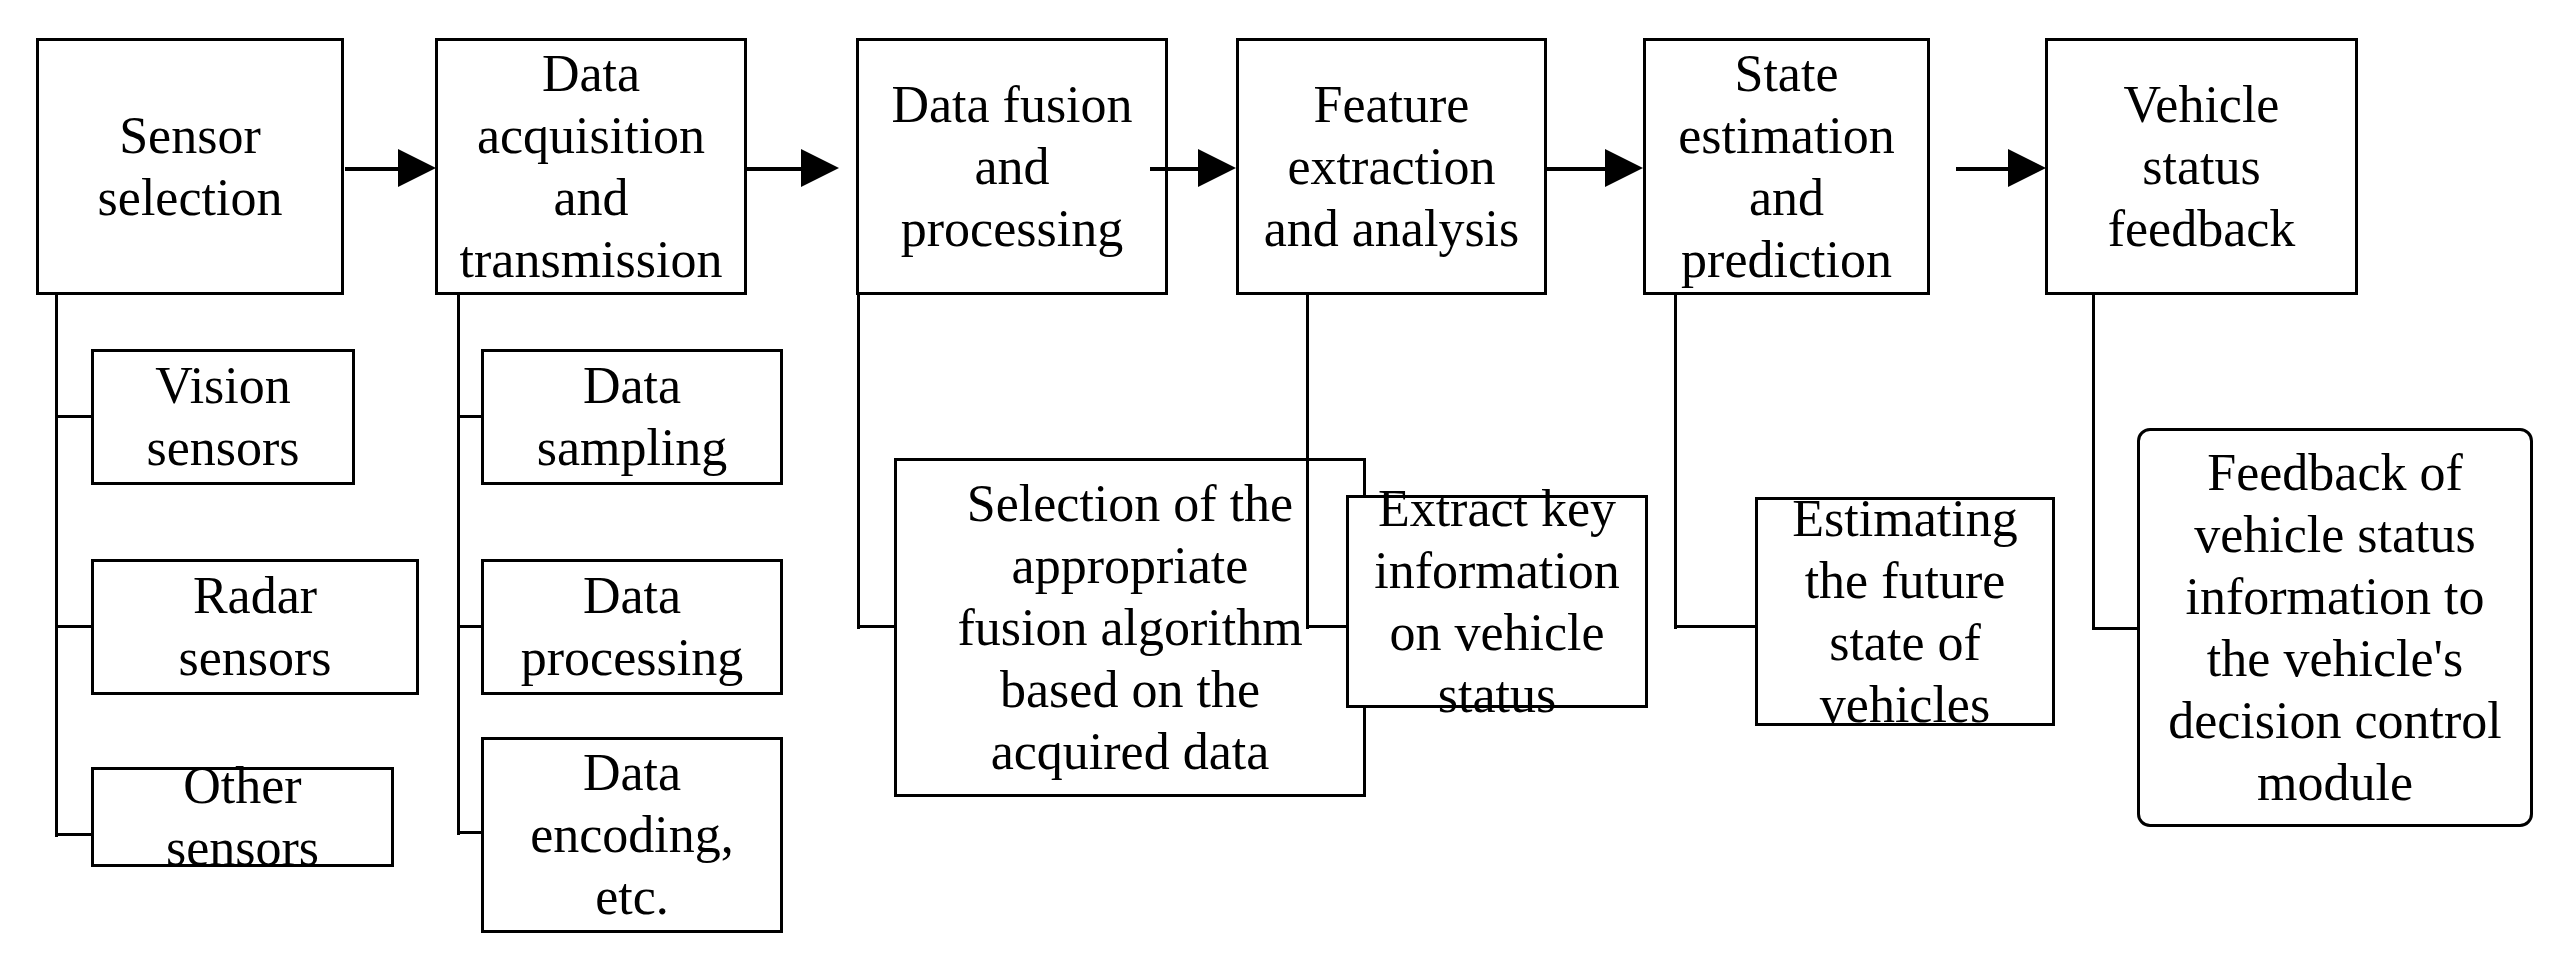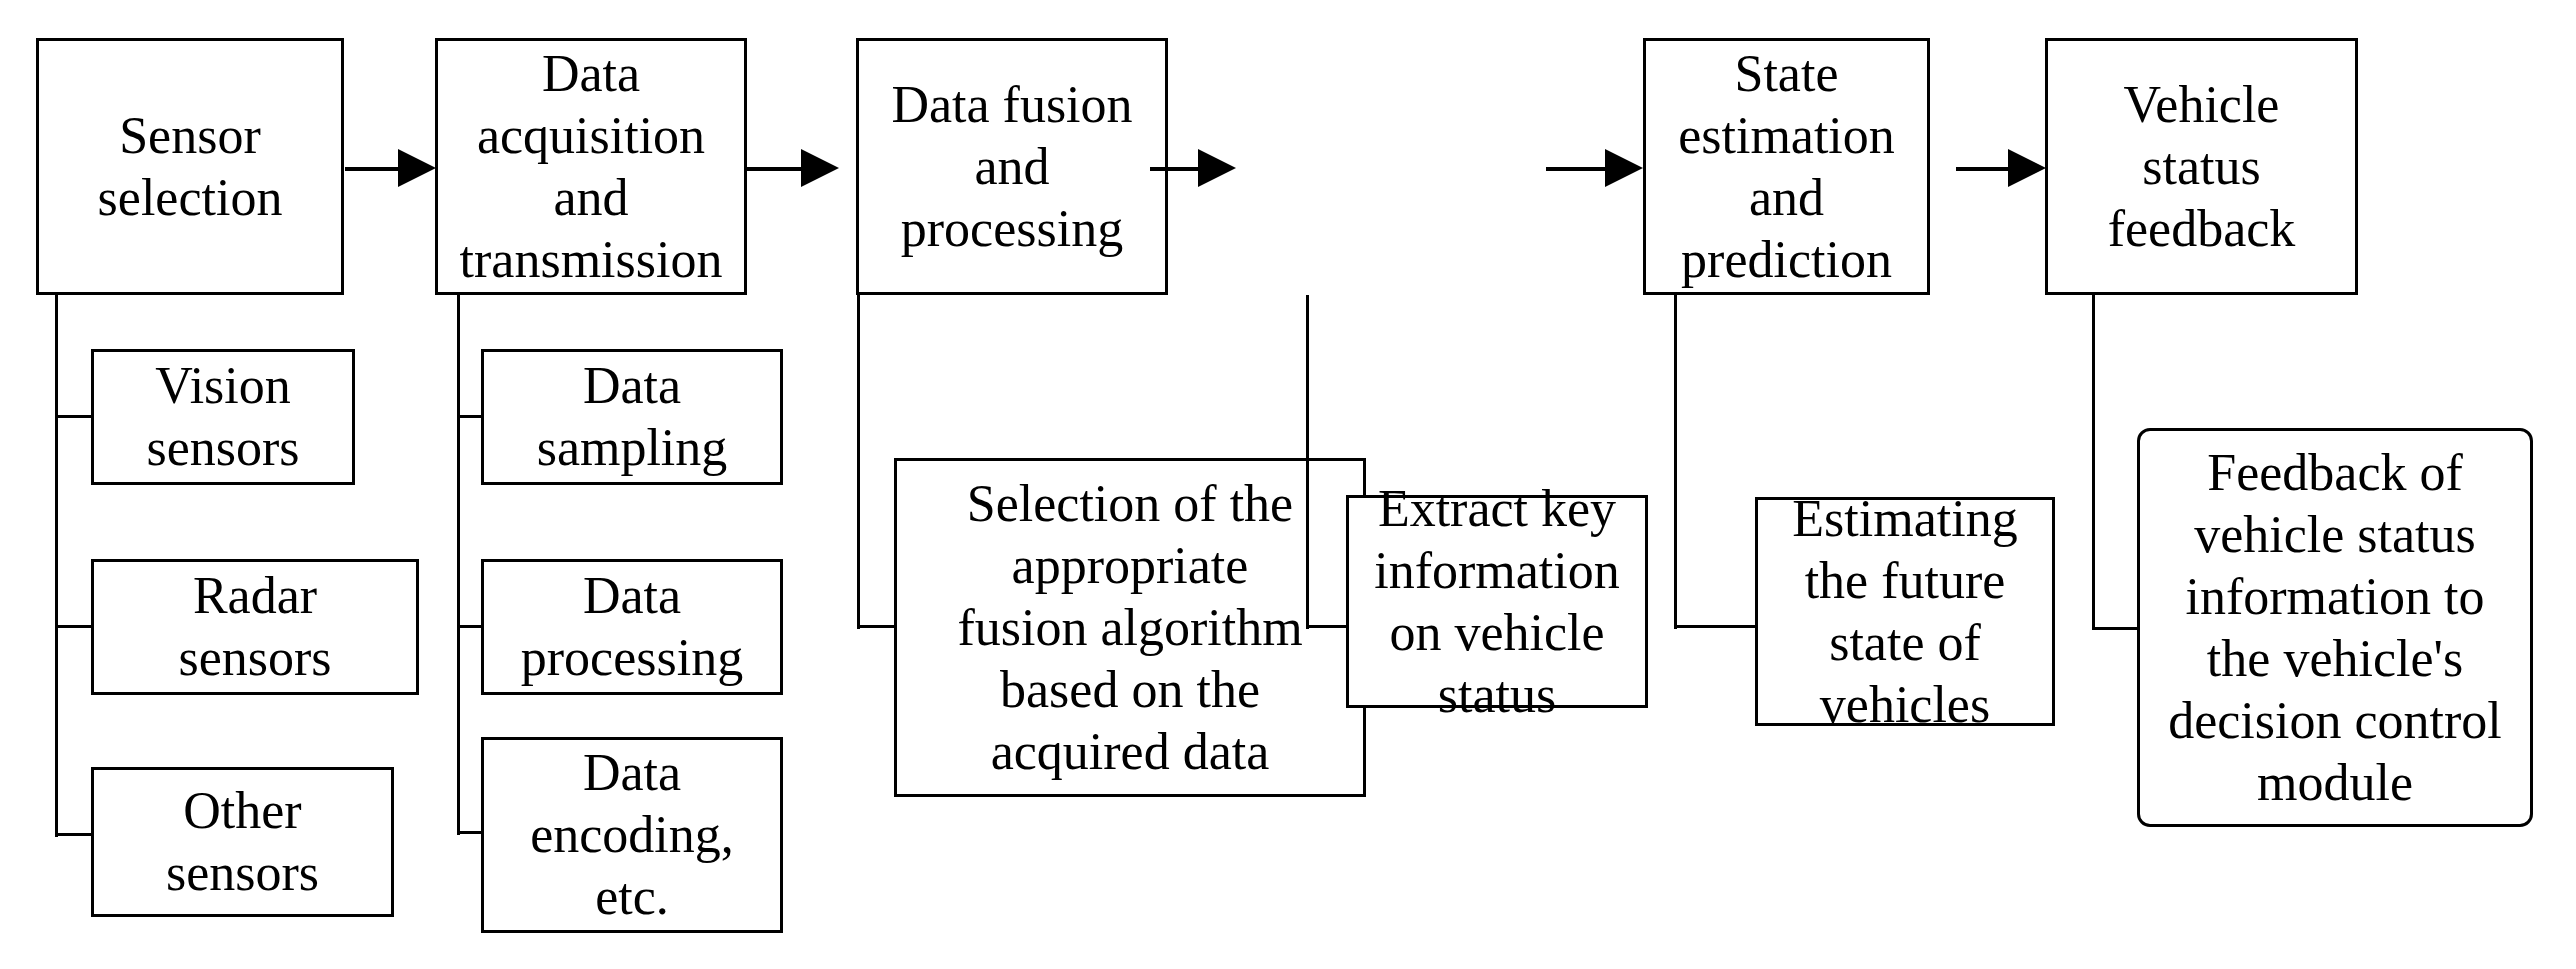--- a/index.html
+++ b/index.html
@@ -57,20 +57,25 @@
 and
 transmission</span>
   </div>
 
   <div class="box" style="left:838px; top:38px; width:312px; height:257px;margin-left:18px;">
     <span class="label">Data fusion
 and
 processing</span>
   </div>
 
+  <div class="box" style="left:1236px; top:38px; width:311px; height:257px;">
+    <span class="label">Feature
+extraction
+and analysis</span>
+  </div>
 
   <div class="box" style="left:1643px; top:38px; width:287px; height:257px;">
     <span class="label">State
 estimation
 and
 prediction</span>
   </div>
 
   <div class="box" style="left:2045px; top:38px; width:313px; height:257px;">
     <span class="label">Vehicle
@@ -99,21 +104,21 @@
   <div class="line" style="left:55px; top:833px; width:36px; height:3.4px;"></div>
 
   <div class="box" style="left:91px; top:349px; width:264px; height:136px;">
     <span class="label">Vision
 sensors</span>
   </div>
   <div class="box" style="left:91px; top:559px; width:328px; height:136px;">
     <span class="label">Radar
 sensors</span>
   </div>
-  <div class="box" style="left:91px; top:767px; width:303px; height:150px;">
+  <div class="box" style="left:91px; top:767px; width:303px; height:100px;">
     <span class="label">Other
 sensors</span>
   </div>
 
   <div class="line" style="left:457px; top:295px; width:3.4px; height:540px;"></div>
   <div class="line" style="left:457px; top:415px; width:25px; height:3.4px;"></div>
   <div class="line" style="left:457px; top:625px; width:25px; height:3.4px;"></div>
   <div class="line" style="left:457px; top:831px; width:25px; height:3.4px;"></div>
 
   <div class="box" style="left:481px; top:349px; width:302px; height:136px;">

